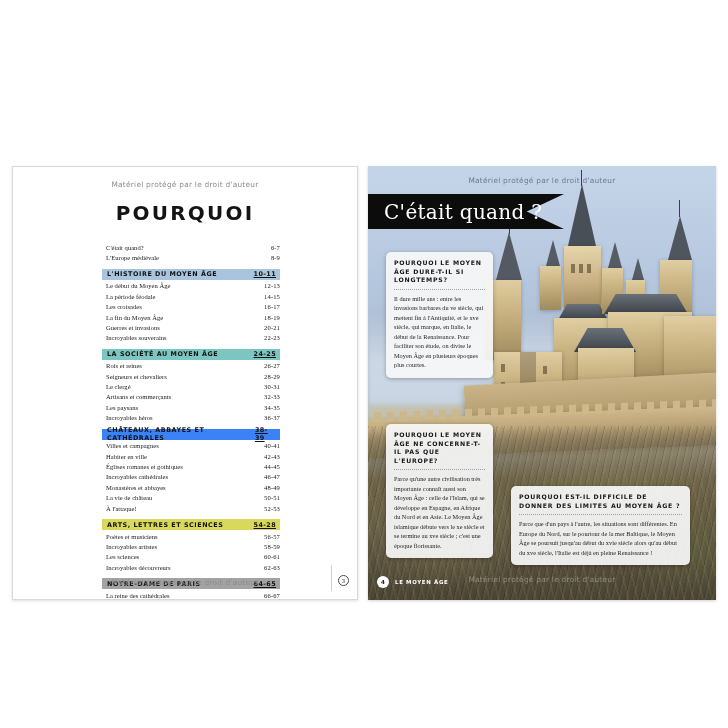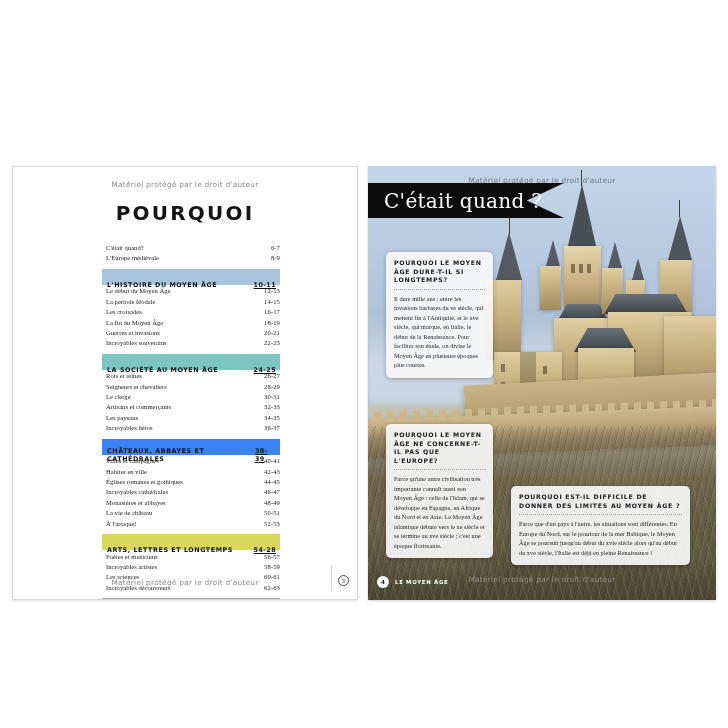--- a/index.html
+++ b/index.html
@@ -76,21 +76,21 @@
   .toc-head {
     display: flex;
     justify-content: space-between;
     align-items: center;
     font-family: "DejaVu Sans", sans-serif;
     font-weight: bold;
     font-size: 6.4px;
     letter-spacing: 0.55px;
     color: #121212;
     height: 11px;
-    padding: 16px 4px 0 5px;
+    padding: 0 4px 0 5px;
     margin-top: 5px;
     margin-bottom: 1.5px;
   }
   .toc-head .p { letter-spacing: 0.4px; text-decoration: underline; }
 
   
   .folio-left {
     position: absolute;
     right: 8px; bottom: 13px;
     width: 11px; height: 11px;
@@ -217,21 +217,21 @@
     background: rgba(60,50,35,0.30);
   }
   .win {
     position: absolute;
     background: #6d5b3c;
     opacity: .75;
   }
 
   
   .ribbon-wrap {
-    position: absolute; left: 0; top: 17px;
+    position: absolute; left: 0; top: 28px;
     width: 196px; height: 35px;
   }
   .ribbon {
     position: absolute; inset: 0;
     background: #0c0c0c;
     clip-path: polygon(0 0, 100% 0, 81% 50%, 100% 100%, 0 100%);
   }
   .ribbon-title {
     position: absolute; left: 16px; top: 50%;
     transform: translateY(-52%);
@@ -414,21 +414,21 @@
         </div>
         <div class="toc-row">
           <span class="t">La vie de château</span>
           <span class="p">50-51</span>
         </div>
         <div class="toc-row">
           <span class="t">À l'attaque!</span>
           <span class="p">52-53</span>
         </div>
         <div class="toc-head" style="background: rgb(217, 216, 92);">
-          <span class="t">ARTS, LETTRES ET LONGTEMPS</span>
+          <span class="t">ARTS, LETTRES ET SCIENCES</span>
           <span class="p">54-28</span>
         </div>
         <div class="toc-row">
           <span class="t">Poètes et musiciens</span>
           <span class="p">56-57</span>
         </div>
         <div class="toc-row">
           <span class="t">Incroyables artistes</span>
           <span class="p">58-59</span>
         </div>

